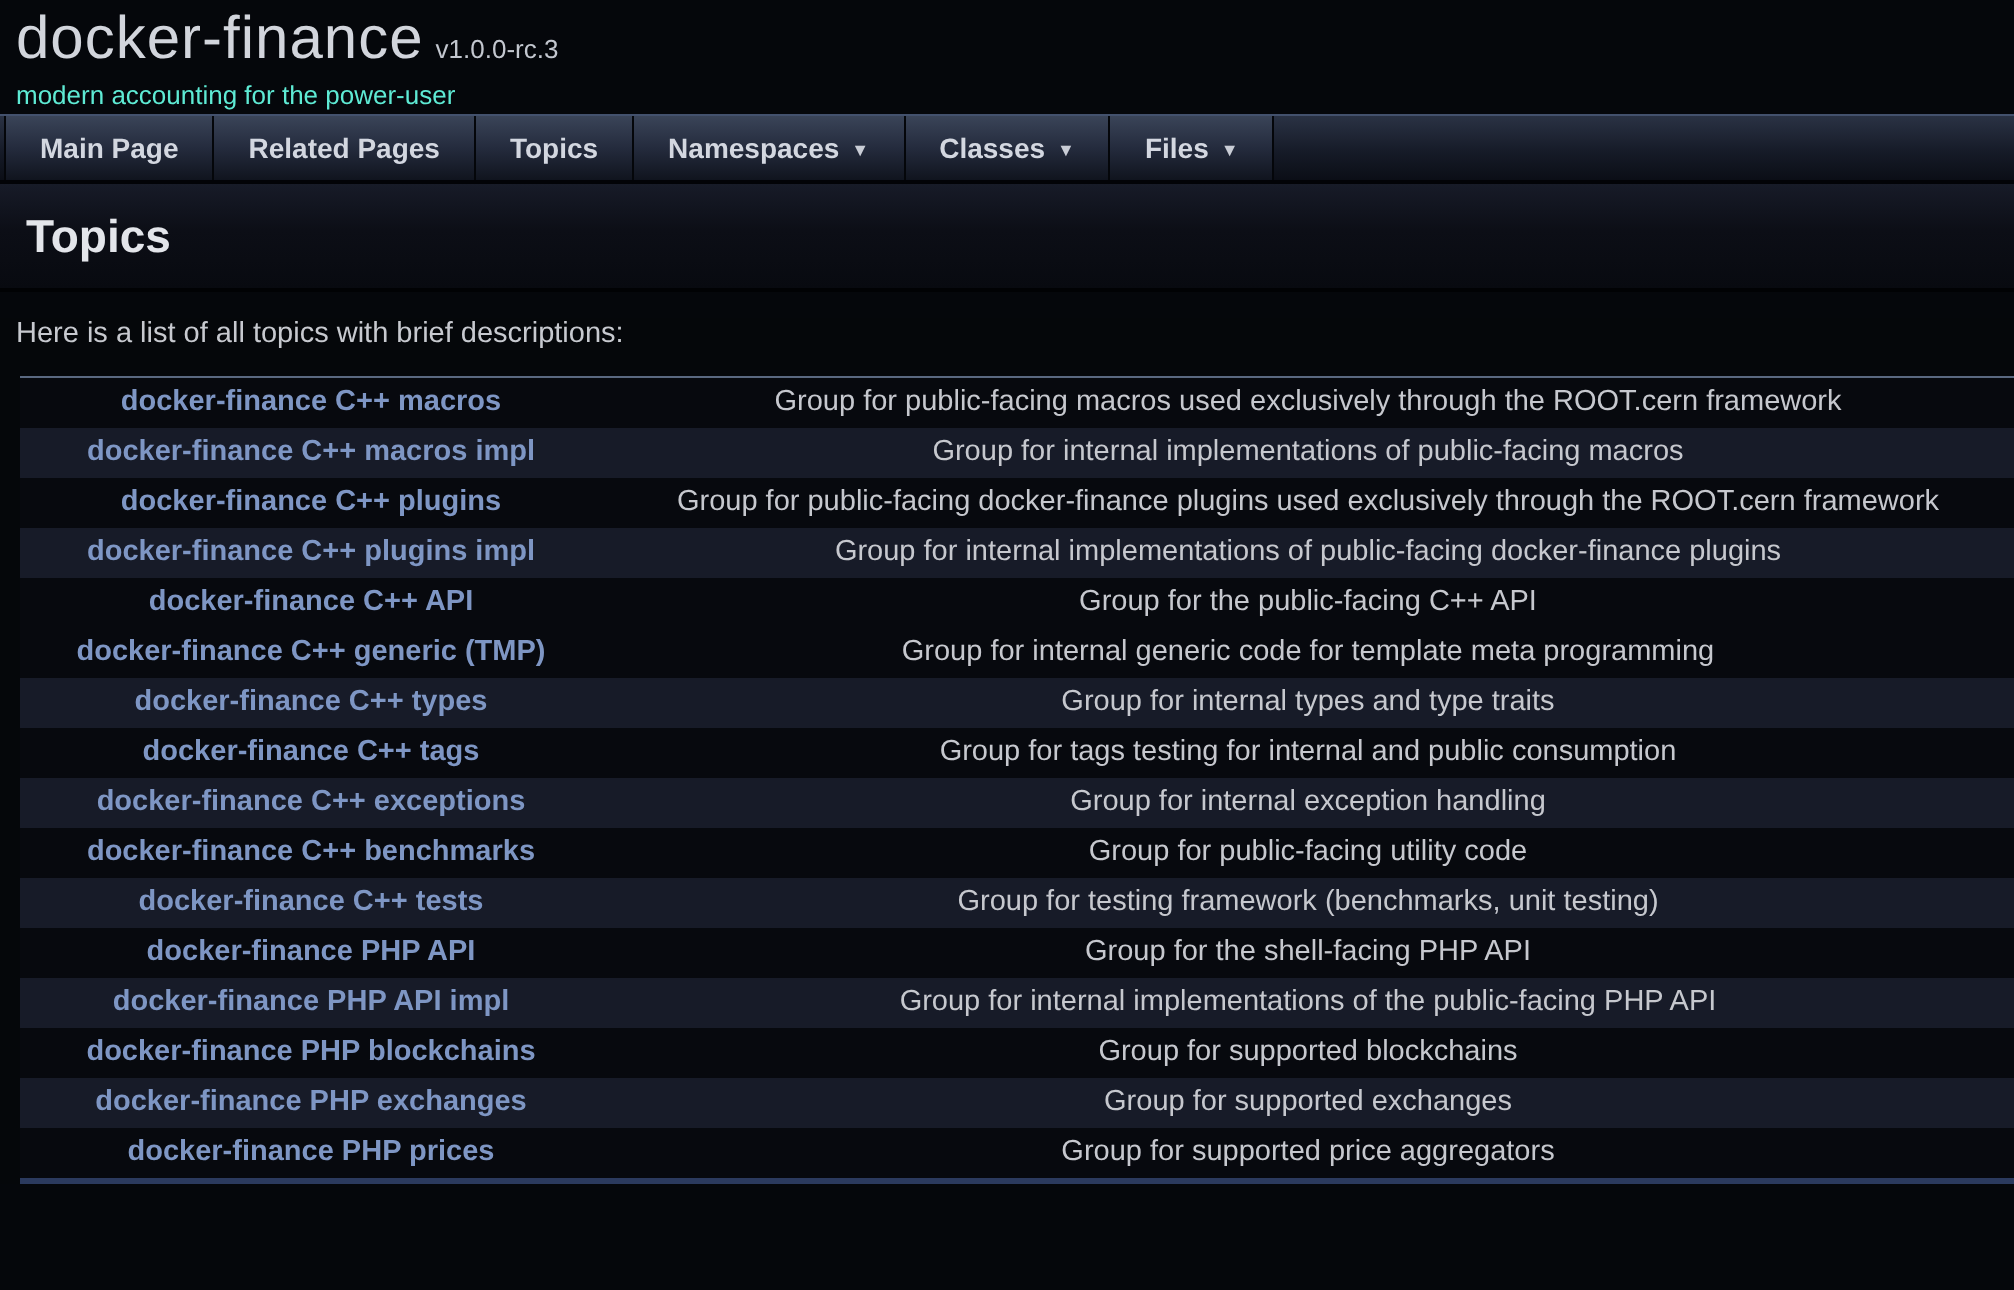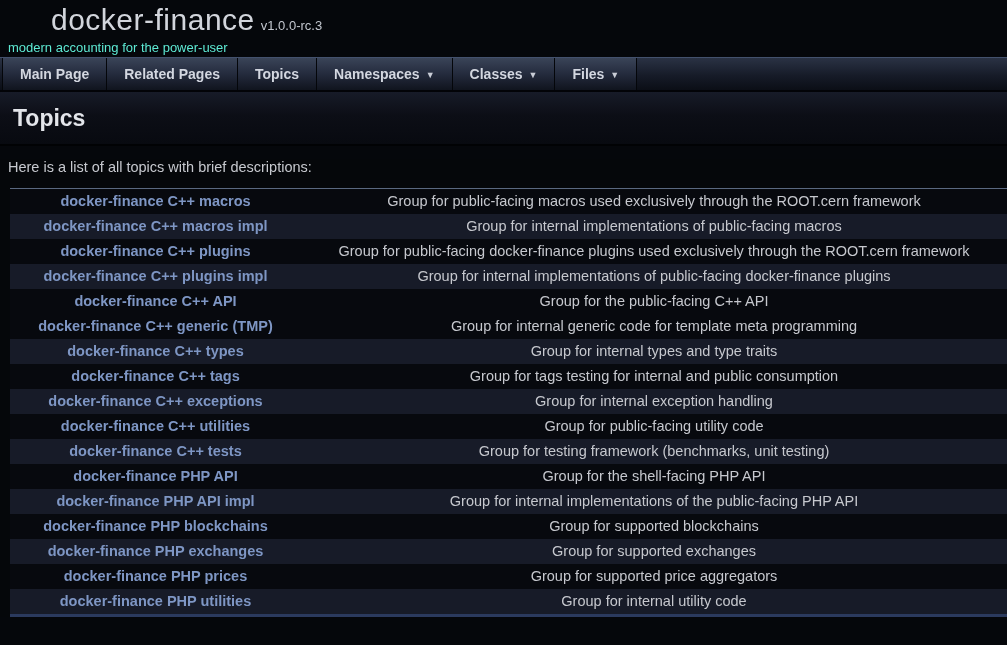--- a/index.html
+++ b/index.html
@@ -5,21 +5,21 @@
   * { margin:0; padding:0; box-sizing:border-box; }
   html,body { width:1007px; height:645px; overflow:hidden; }
   body {
     background:#05070b;
     color:#c7c9cf;
     font-family:"Liberation Sans", sans-serif;
   }
 
   
   .titlearea { height:57px; padding:3px 0 0 8px; }
-  .project-line { white-space:nowrap;margin-left:43px; }
+  .project-line { white-space:nowrap; }
   .project-name { font-size:30px; color:#d2d5dc; letter-spacing:0.5px; }
   .project-version { font-size:13px; color:#c3c7cf; margin-left:6px; }
   .project-brief { font-size:13px; color:#5eead4; margin-top:3px; }
 
   
   .navbar {
     height:33px;
     border-top:1px solid #43516d;
     background:linear-gradient(180deg,#2a3244 0%,#161b28 55%,#0b0e16 100%);
   }
@@ -145,21 +145,21 @@
         </tr>
         <tr class="odd">
           <td class="entry"><a href="#">docker-finance C++ tags</a></td>
           <td class="desc">Group for tags testing for internal and public consumption</td>
         </tr>
         <tr class="even">
           <td class="entry"><a href="#">docker-finance C++ exceptions</a></td>
           <td class="desc">Group for internal exception handling</td>
         </tr>
         <tr class="odd">
-          <td class="entry"><a href="#">docker-finance C++ utilities</a></td>
+          <td class="entry"><a href="#">docker-finance C++ benchmarks</a></td>
           <td class="desc">Group for public-facing utility code</td>
         </tr>
         <tr class="even">
           <td class="entry"><a href="#">docker-finance C++ tests</a></td>
           <td class="desc">Group for testing framework (benchmarks, unit testing)</td>
         </tr>
         <tr class="odd">
           <td class="entry"><a href="#">docker-finance PHP API</a></td>
           <td class="desc">Group for the shell-facing PHP API</td>
         </tr>
@@ -172,20 +172,16 @@
           <td class="desc">Group for supported blockchains</td>
         </tr>
         <tr class="even">
           <td class="entry"><a href="#">docker-finance PHP exchanges</a></td>
           <td class="desc">Group for supported exchanges</td>
         </tr>
         <tr class="odd">
           <td class="entry"><a href="#">docker-finance PHP prices</a></td>
           <td class="desc">Group for supported price aggregators</td>
         </tr>
-        <tr class="even">
-          <td class="entry"><a href="#">docker-finance PHP utilities</a></td>
-          <td class="desc">Group for internal utility code</td>
-        </tr>
       </tbody>
   </table>
   <div class="table-bottom"></div>
 </div>
 
 </body></html>

